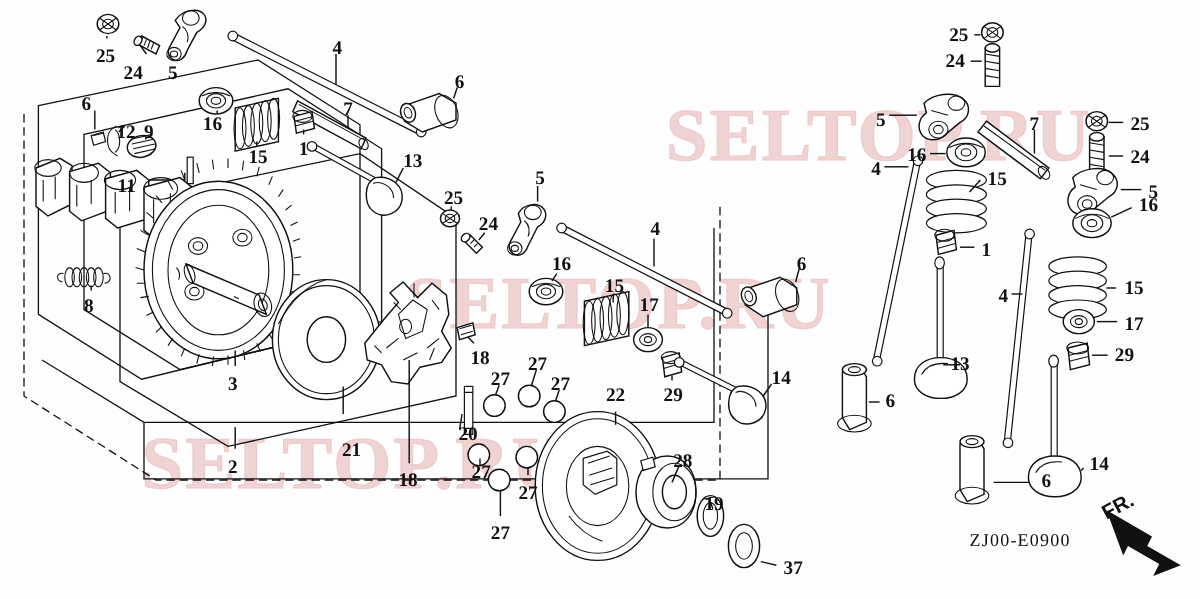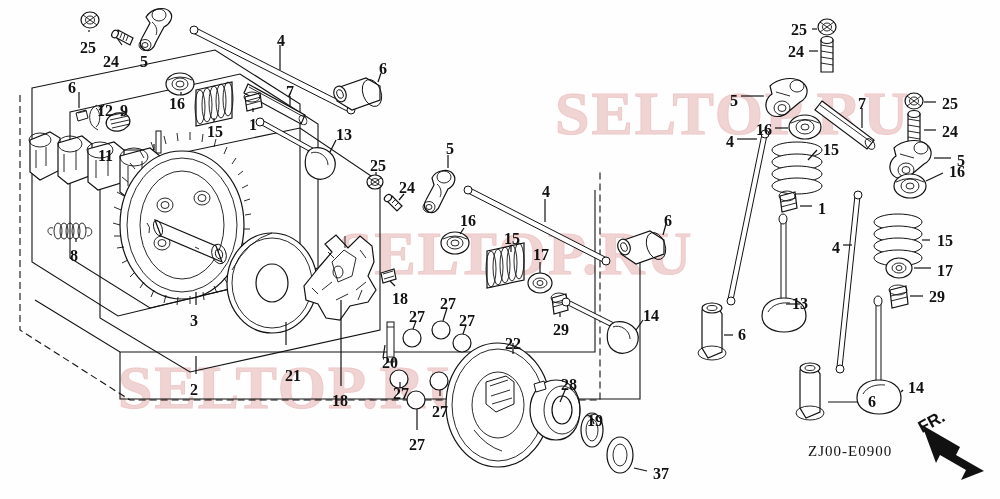--- a/index.html
+++ b/index.html
@@ -596,21 +596,21 @@
   <div class="num" style="left:285px;top:368px">21</div>
   <div class="num" style="left:392px;top:291px">18</div>
   <div class="num" style="left:332px;top:393px">18</div>
   <div class="num" style="left:382px;top:355px">20</div>
   <div class="num" style="left:409px;top:309px">27</div>
   <div class="num" style="left:440px;top:296px">27</div>
   <div class="num" style="left:459px;top:313px">27</div>
   <div class="num" style="left:393px;top:386px">27</div>
   <div class="num" style="left:432px;top:404px">27</div>
   <div class="num" style="left:409px;top:437px">27</div>
-  <div class="num" style="left:505px;top:336px">22</div>
+  <div class="num" style="left:505px;top:322px">22</div>
   <div class="num" style="left:561px;top:377px">28</div>
   <div class="num" style="left:587px;top:413px">19</div>
   <div class="num" style="left:653px;top:466px">37</div>
   <div class="num" style="left:791px;top:22px">25</div>
   <div class="num" style="left:788px;top:44px">24</div>
   <div class="num" style="left:730px;top:93px">5</div>
   <div class="num" style="left:858px;top:96px">7</div>
   <div class="num" style="left:942px;top:96px">25</div>
   <div class="num" style="left:942px;top:124px">24</div>
   <div class="num" style="left:756px;top:122px">16</div>

